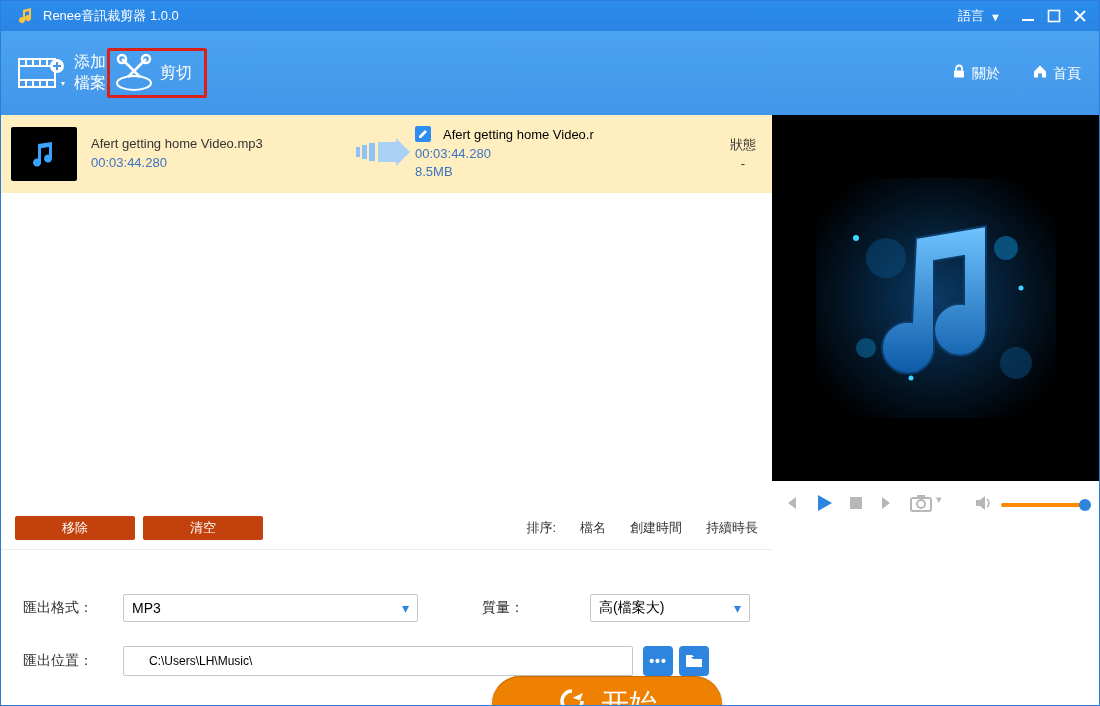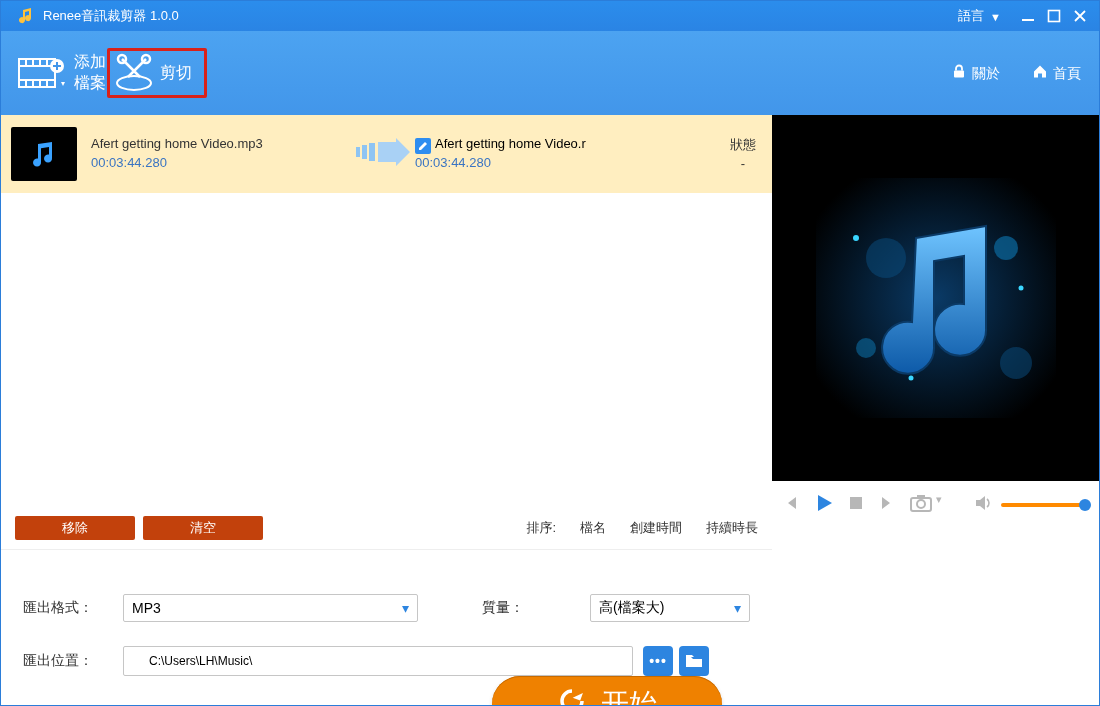--- a/index.html
+++ b/index.html
@@ -81,21 +81,21 @@
     margin-right:14px;
   }
   .src-info { font-size:13px; color:#333; line-height:1.45; width:260px;}
   .src-info .name { color:#333; }
   .src-info .time, .src-info .size,
   .dst-info .time, .dst-info .size { color:#3a74c2; }
 
   .arrow-mid { width: 64px; text-align:center; }
 
   .dst-info { font-size:13px; line-height:1.45; width:180px;}
-  .dst-info .name-row { display:flex; align-items:flex-end; gap:4px;}
+  .dst-info .name-row { display:flex; align-items:flex-start; gap:12px;}
   .dst-info .edit-badge {
     width:16px; height:16px; background:#2e8df0; border-radius:2px;
     display:inline-flex; align-items:center; justify-content:center;
   }
 
   .status-col { margin-left:auto; text-align:center; font-size:13px; line-height:1.5; color:#333; padding-right:6px;}
   .status-col .label {}
   .status-col .val {}
 
   
@@ -287,20 +287,21 @@
         <div class="dst-info">
           <div class="name-row">
             <span class="edit-badge">
               <svg width="10" height="10" viewBox="0 0 10 10">
                   <path d="M1 9 L1 7 L7 1 L9 3 L3 9 Z" fill="#fff"></path>
                 </svg>
             </span>
             <span>Afert getting home Video.r</span>
           </div>
           <div class="time">00:03:44.280</div>
+          <div class="size">8.5MB</div>
         </div>
 
         <div class="status-col">
           <div class="label">狀態</div>
           <div class="val">-</div>
         </div>
       </div>
     </div>
 
     <div class="list-actions">

